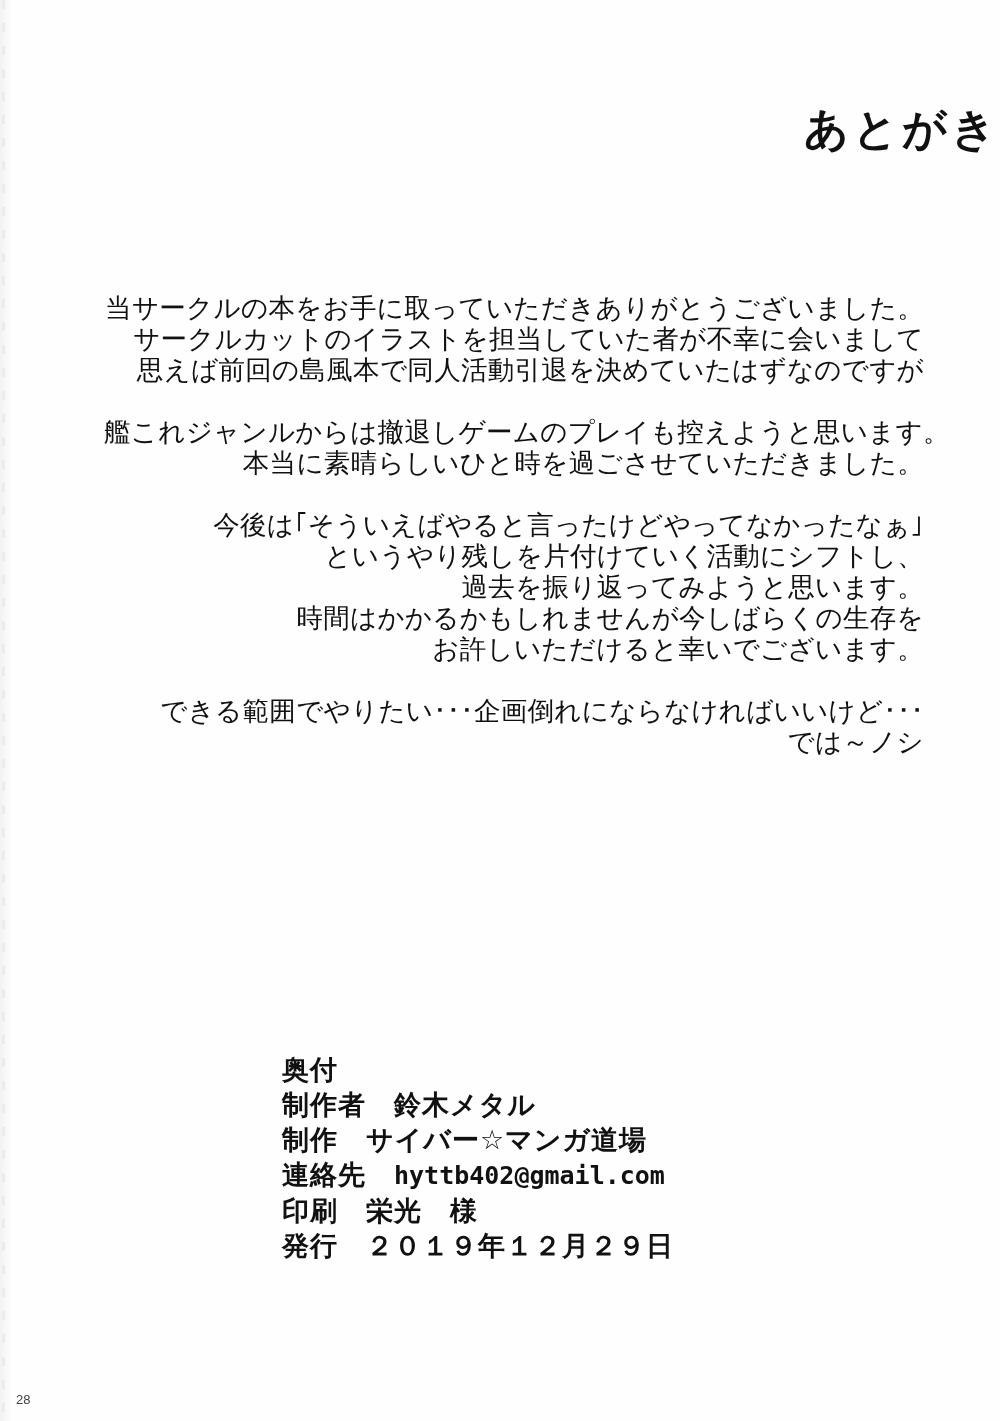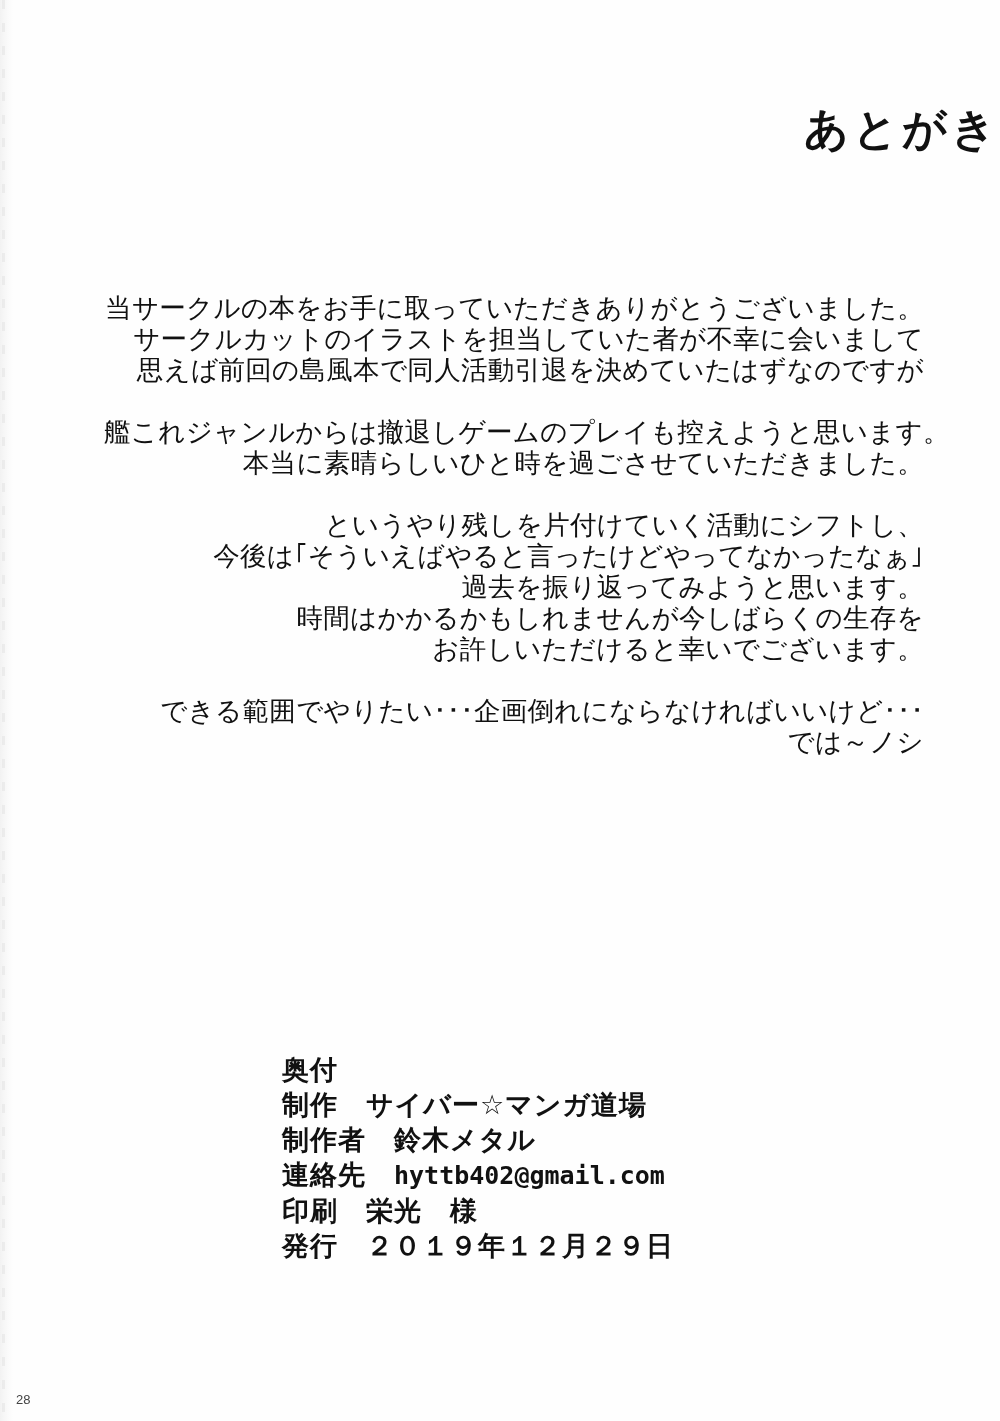--- a/index.html
+++ b/index.html
@@ -123,38 +123,38 @@
       <span class="line">サークルカットのイラストを担当していた者が不幸に会いまして</span>
       <span class="line">思えば前回の島風本で同人活動引退を決めていたはずなのですが</span>
     </p>
 
     <p class="para">
       <span class="line">艦これジャンルからは撤退しゲームのプレイも控えようと思います。</span>
       <span class="line">本当に素晴らしいひと時を過ごさせていただきました。</span>
     </p>
 
     <p class="para">
+      <span class="line">今後は｢そういえばやると言ったけどやってなかったなぁ｣</span>
       <span class="line">というやり残しを片付けていく活動にシフトし、</span>
-      <span class="line">今後は｢そういえばやると言ったけどやってなかったなぁ｣</span>
       <span class="line">過去を振り返ってみようと思います。</span>
       <span class="line">時間はかかるかもしれませんが今しばらくの生存を</span>
       <span class="line">お許しいただけると幸いでございます。</span>
     </p>
 
     <p class="para">
       <span class="line">できる範囲でやりたい･･･企画倒れにならなければいいけど･･･</span>
       <span class="line">では～ノシ</span>
     </p>
 
   </div>
 
   <div class="colophon">
     <span class="line">奥付</span>
+    <span class="line"><span>制作者　</span><span>鈴木メタル</span></span>
     <span class="line"><span>制作　</span><span>サイバー☆マンガ道場</span></span>
-    <span class="line"><span>制作者　</span><span>鈴木メタル</span></span>
     <span class="line"><span>連絡先　</span><span class="mono">hyttb402@gmail.com</span></span>
     <span class="line"><span>印刷　</span><span>栄光　様</span></span>
     <span class="line"><span>発行　</span><span>２０１９年１２月２９日</span></span>
   </div>
 
   <div class="page-number">28</div>
 
 </div>
 
 </body></html>

